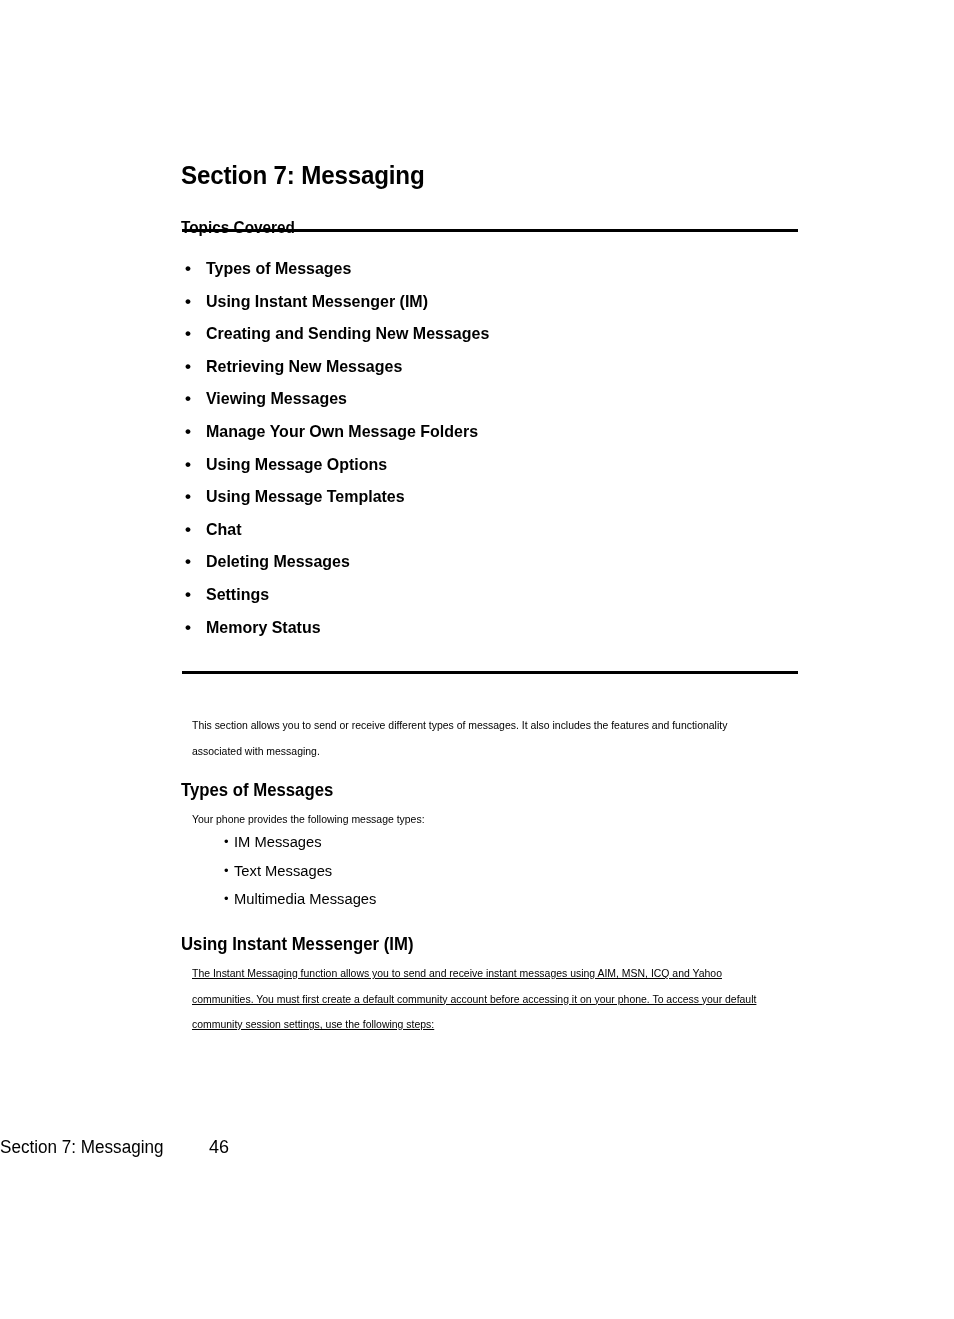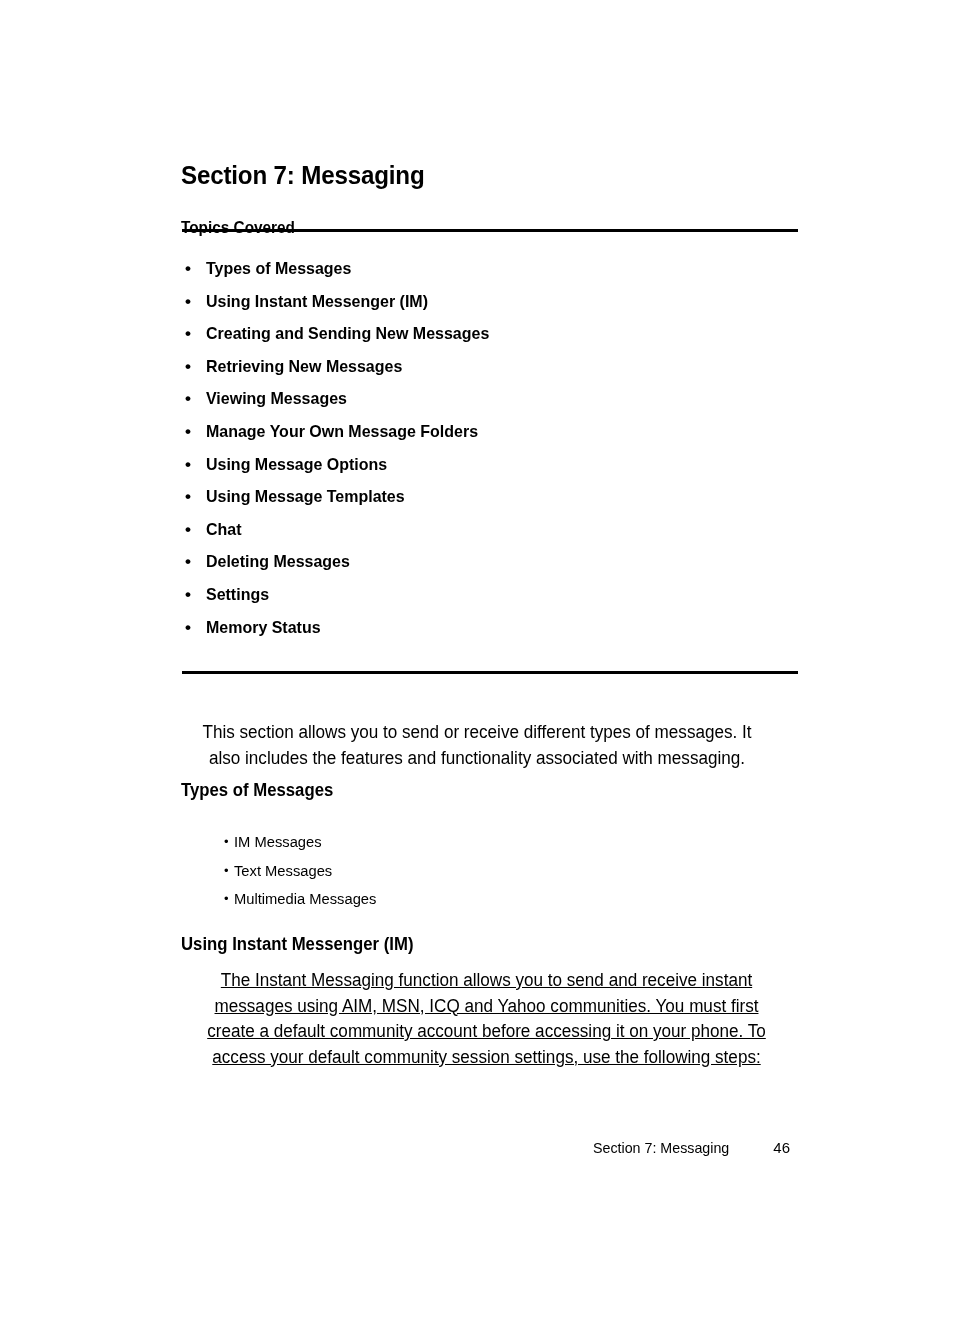--- a/index.html
+++ b/index.html
@@ -101,25 +101,25 @@
   .topic-item .label {
     display: inline-block;
     transform: scaleX(0.94);
     transform-origin: left top;
   }
 
   
   .body-para {
     position: absolute;
     left: 192px;
-    font-size: 18px;
+    font-size: 11px;
     font-weight: normal;
     font-stretch: condensed;
     line-height: 25.5px;
-    text-align: center;
+    text-align: left;
   }
   .body-para .inner {
     display: block;
     transform: scaleX(0.95);
     transform-origin: left top;
   }
   .para-intro {
     top: 702px;
     width: 600px;
   }
@@ -179,22 +179,21 @@
     transform: scaleX(0.95);
     transform-origin: left top;
   }
 
   
   .footer {
     position: absolute;
     left: 0;
     top: 1138px;
     width: 790px;
-    text-align: right;
-    font-size: 15px;
+    font-size: 18px;
     font-stretch: condensed;
     font-weight: normal;
     line-height: 19px;
     white-space: nowrap;
   }
   .footer .footer-title {
     display: inline-block;
     transform: scaleX(0.95);
     transform-origin: left top;
   }
@@ -266,20 +265,23 @@
   </ul>
 
   <div class="rule rule-bottom"></div>
 
   <p class="body-para para-intro">
     <span class="inner">This section allows you to send or receive different types of messages. It also includes the features and functionality associated with messaging.</span>
   </p>
 
   <h3 class="sub-heading head-types">Types of Messages</h3>
 
+  <p class="body-para para-types">
+    <span class="inner">Your phone provides the following message types:</span>
+  </p>
 
   <ul class="subtype-list">
     <li class="subtype-item">
       <span class="bullet">•</span>
       <span class="label">IM Messages</span>
     </li>
     <li class="subtype-item">
       <span class="bullet">•</span>
       <span class="label">Text Messages</span>
     </li>

